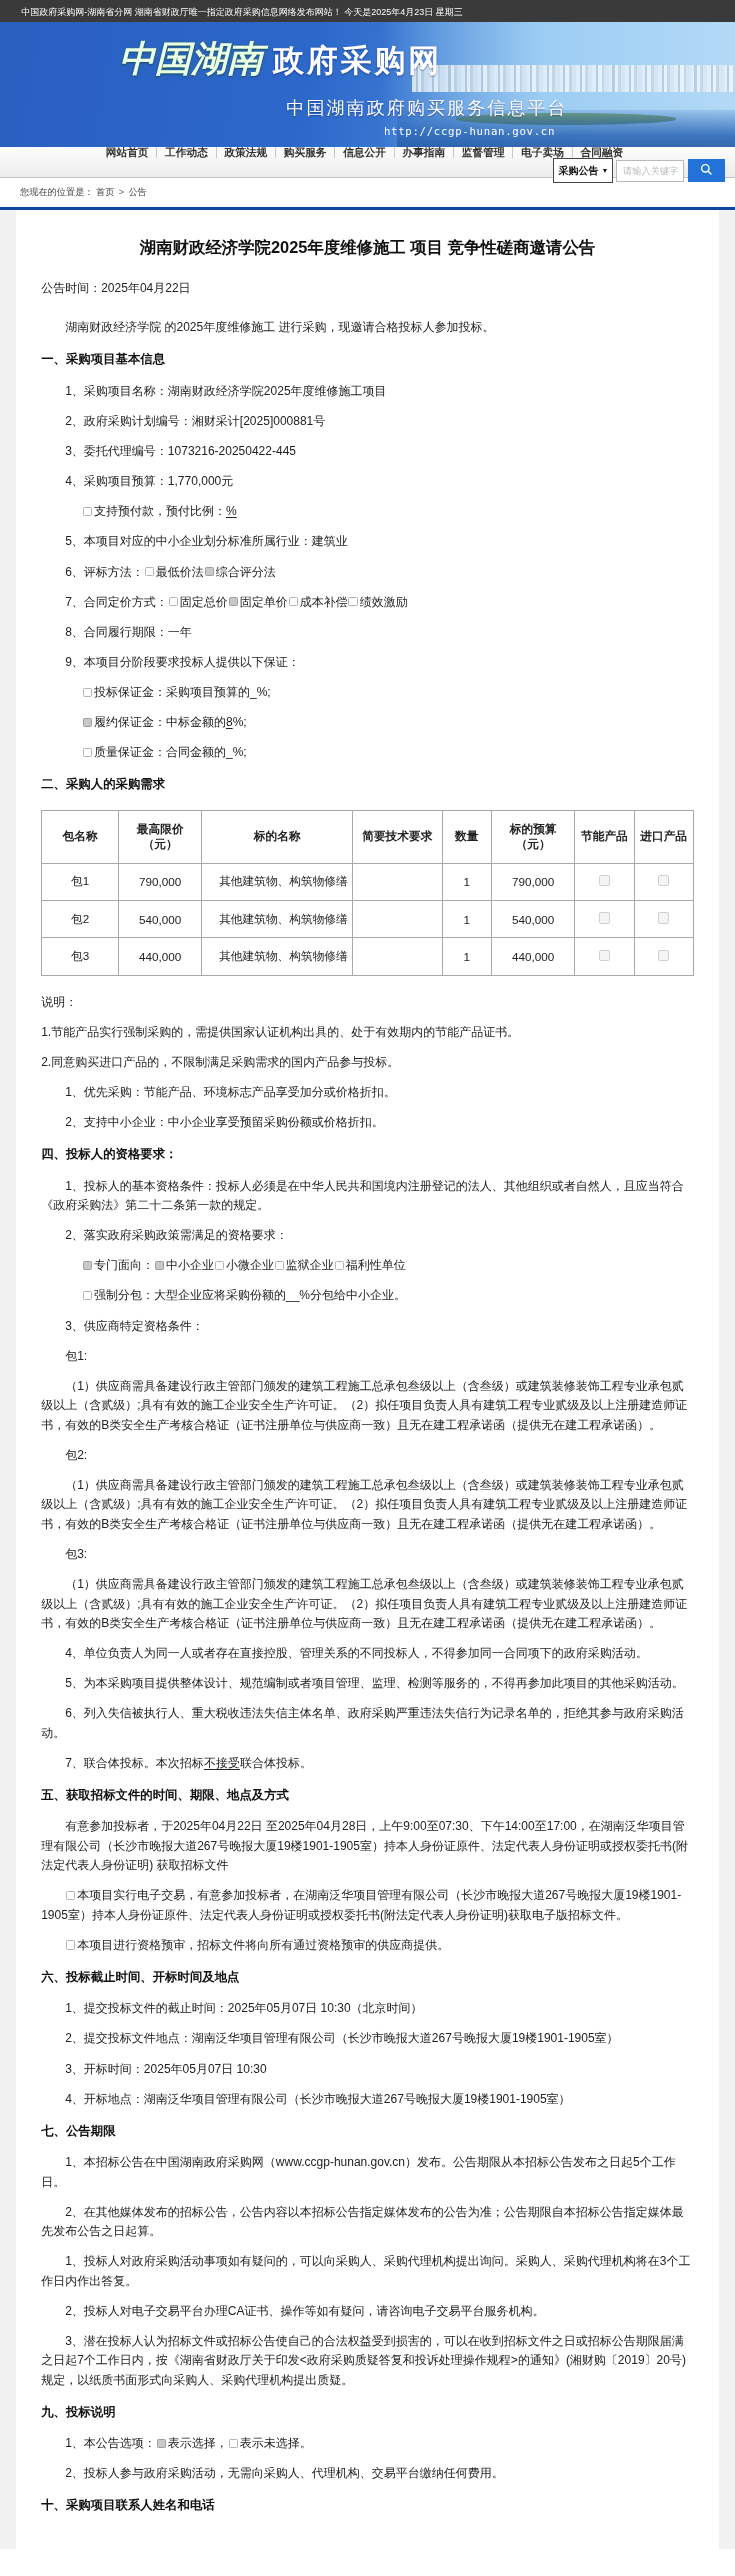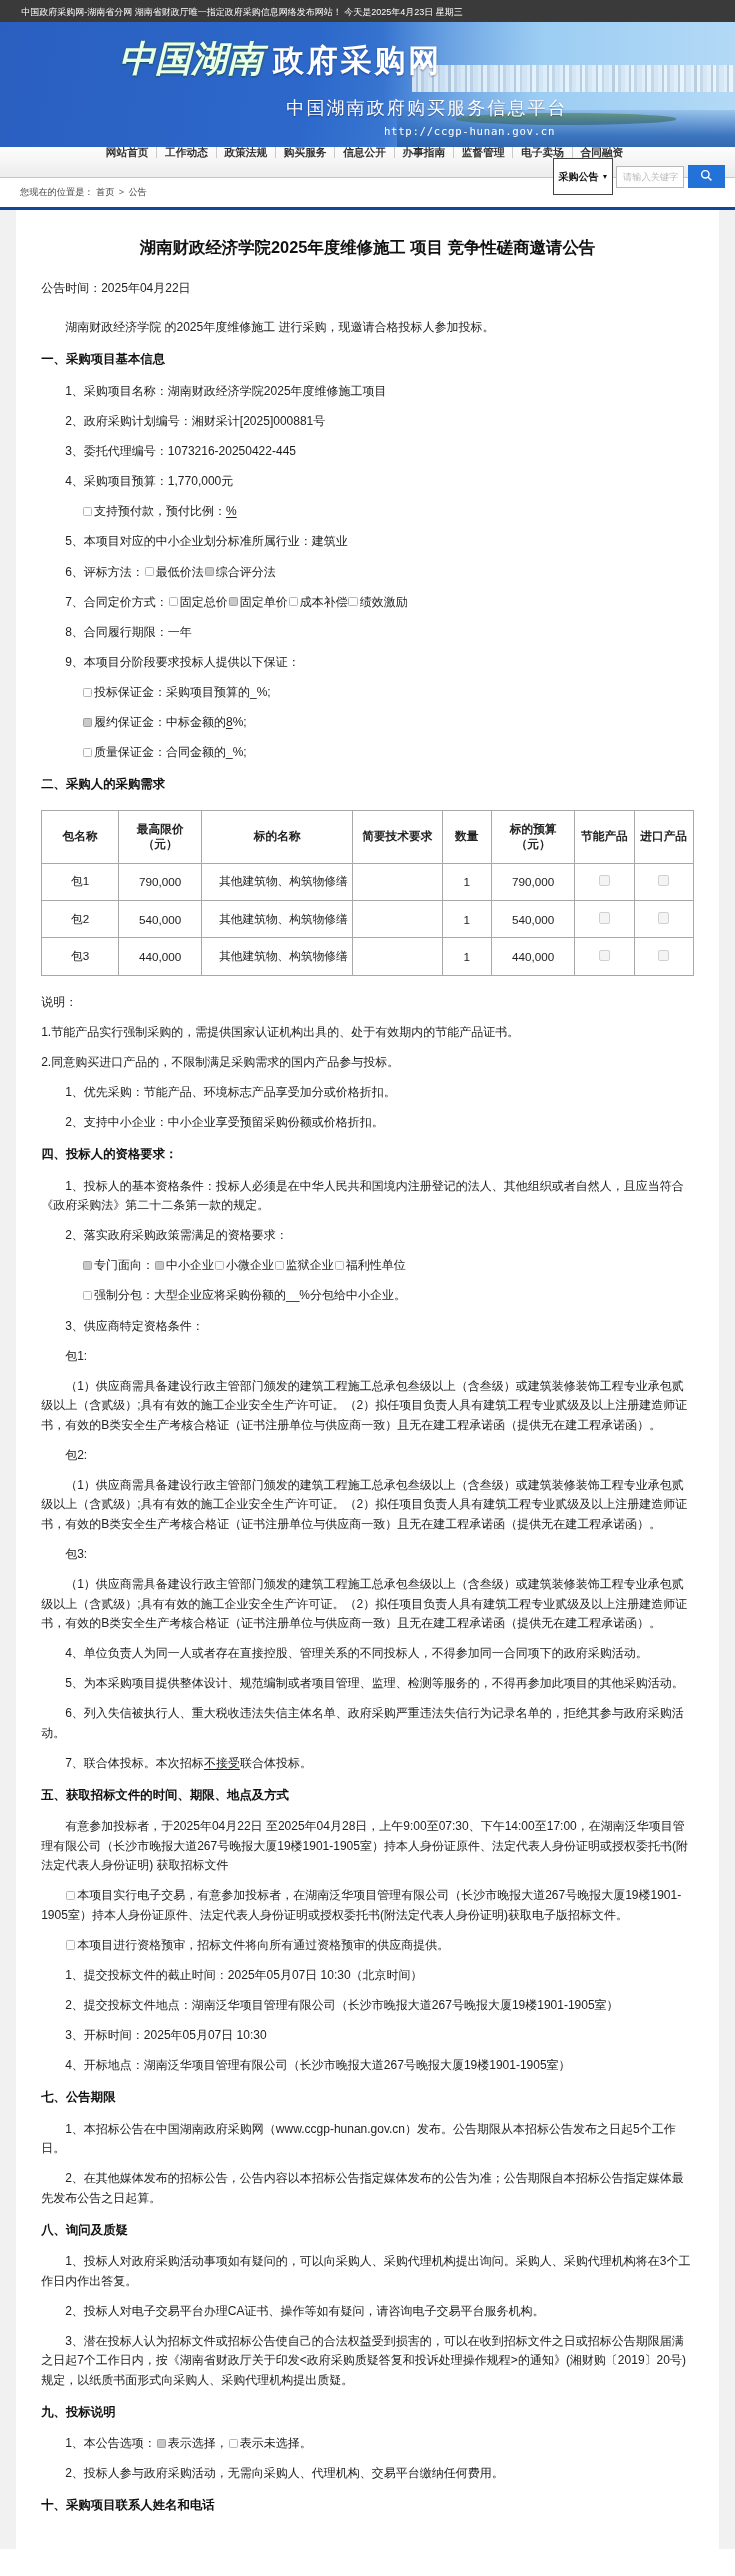--- a/index.html
+++ b/index.html
@@ -36,21 +36,21 @@
   .banner-url { margin-top:5.7px; margin-left:85px; font-size:10.7px; letter-spacing:0.7px;
     font-family:"DejaVu Sans Mono","Liberation Mono",monospace; }
   
   .navbar { display:flex; align-items:center; height:31px; padding:0 10px 0 4px;
     background:linear-gradient(#fdfdfd,#ececec); border-bottom:1.4px solid #c6c6c6;flex-direction:column; }
   .navbar ul { display:flex; list-style:none; margin:0; padding:0; }
   .navbar li { font-size:10.7px; font-weight:bold; color:#333; padding:0 7.8px; cursor:pointer;
     border-right:0.7px solid #c9c9c9; line-height:11.4px; white-space:nowrap; }
   .navbar li:last-child { border-right:none; }
   .searchbox { margin-left:auto; display:flex; align-items:center; gap:3.6px; }
-  .sel { border:0.7px solid #444; background:#fff; height:37px; display:flex; align-items:center;
+  .sel { border:0.7px solid #444; background:#fff; height:25px; display:flex; align-items:center;
     gap:4.3px; padding:0 5px; font-size:10px; font-weight:bold; color:#111; cursor:pointer; }
   .sel .caret { font-size:7.8px; }
   .searchbox input { width:68px; height:21.3px; border:0.7px solid #b9b9b9; padding:0 5.7px; font-size:9.2px; color:#333; }
   .searchbox input::placeholder { color:#bbb; }
   .sbtn { width:37px; height:23px; border:none; background:#2272d7; color:#fff;
     display:flex; align-items:center; justify-content:center; cursor:pointer; }
   
   .breadcrumb { padding:7.8px 0 7.8px 20px; font-size:9.2px; color:#444; background:#fff; }
   .breadcrumb a { color:#444; text-decoration:none; cursor:pointer; }
   .crumb-sep { margin:0 4.3px; color:#666; }
@@ -231,28 +231,28 @@
         <p class="bp indent-1">包3:</p>
         <p class="bp indent-1">（1）供应商需具备建设行政主管部门颁发的建筑工程施工总承包叁级以上（含叁级）或建筑装修装饰工程专业承包贰级以上（含贰级）;具有有效的施工企业安全生产许可证。（2）拟任项目负责人具有建筑工程专业贰级及以上注册建造师证书，有效的B类安全生产考核合格证（证书注册单位与供应商一致）且无在建工程承诺函（提供无在建工程承诺函）。</p>
         <p class="bp indent-1">4、单位负责人为同一人或者存在直接控股、管理关系的不同投标人，不得参加同一合同项下的政府采购活动。</p>
         <p class="bp indent-1">5、为本采购项目提供整体设计、规范编制或者项目管理、监理、检测等服务的，不得再参加此项目的其他采购活动。</p>
         <p class="bp indent-1">6、列入失信被执行人、重大税收违法失信主体名单、政府采购严重违法失信行为记录名单的，拒绝其参与政府采购活动。</p>
         <p class="bp indent-1">7、联合体投标。本次招标<u>不接受</u>联合体投标。</p>
         <p class="hd">五、获取招标文件的时间、期限、地点及方式</p>
         <p class="bp indent-1">有意参加投标者，于2025年04月22日 至2025年04月28日，上午9:00至07:30、下午14:00至17:00，在湖南泛华项目管理有限公司（长沙市晚报大道267号晚报大厦19楼1901-1905室）持本人身份证原件、法定代表人身份证明或授权委托书(附法定代表人身份证明) 获取招标文件</p>
         <p class="bp indent-1"><span class="cb"></span>本项目实行电子交易，有意参加投标者，在湖南泛华项目管理有限公司（长沙市晚报大道267号晚报大厦19楼1901-1905室）持本人身份证原件、法定代表人身份证明或授权委托书(附法定代表人身份证明)获取电子版招标文件。</p>
         <p class="bp indent-1"><span class="cb"></span>本项目进行资格预审，招标文件将向所有通过资格预审的供应商提供。</p>
+        <p class="hd">六、投标截止时间、开标时间及地点</p>
         <p class="bp indent-1">1、提交投标文件的截止时间：2025年05月07日 10:30（北京时间）</p>
         <p class="bp indent-1">2、提交投标文件地点：湖南泛华项目管理有限公司（长沙市晚报大道267号晚报大厦19楼1901-1905室）</p>
         <p class="bp indent-1">3、开标时间：2025年05月07日 10:30</p>
         <p class="bp indent-1">4、开标地点：湖南泛华项目管理有限公司（长沙市晚报大道267号晚报大厦19楼1901-1905室）</p>
         <p class="hd">七、公告期限</p>
         <p class="bp indent-1">1、本招标公告在中国湖南政府采购网（www.ccgp-hunan.gov.cn）发布。公告期限从本招标公告发布之日起5个工作日。</p>
         <p class="bp indent-1">2、在其他媒体发布的招标公告，公告内容以本招标公告指定媒体发布的公告为准；公告期限自本招标公告指定媒体最先发布公告之日起算。</p>
-        <p class="hd">八、询问及质疑</p>
         <p class="bp indent-1">1、投标人对政府采购活动事项如有疑问的，可以向采购人、采购代理机构提出询问。采购人、采购代理机构将在3个工作日内作出答复。</p>
         <p class="bp indent-1">2、投标人对电子交易平台办理CA证书、操作等如有疑问，请咨询电子交易平台服务机构。</p>
         <p class="bp indent-1">3、潜在投标人认为招标文件或招标公告使自己的合法权益受到损害的，可以在收到招标文件之日或招标公告期限届满之日起7个工作日内，按《湖南省财政厅关于印发&lt;政府采购质疑答复和投诉处理操作规程&gt;的通知》(湘财购〔2019〕20号)规定，以纸质书面形式向采购人、采购代理机构提出质疑。</p>
         <p class="hd">九、投标说明</p>
         <p class="bp indent-1">1、本公告选项：<span class="cb on"></span>表示选择，<span class="cb"></span>表示未选择。</p>
         <p class="bp indent-1">2、投标人参与政府采购活动，无需向采购人、代理机构、交易平台缴纳任何费用。</p>
         <p class="hd">十、采购项目联系人姓名和电话</p>
       </div>
 
   </div>

